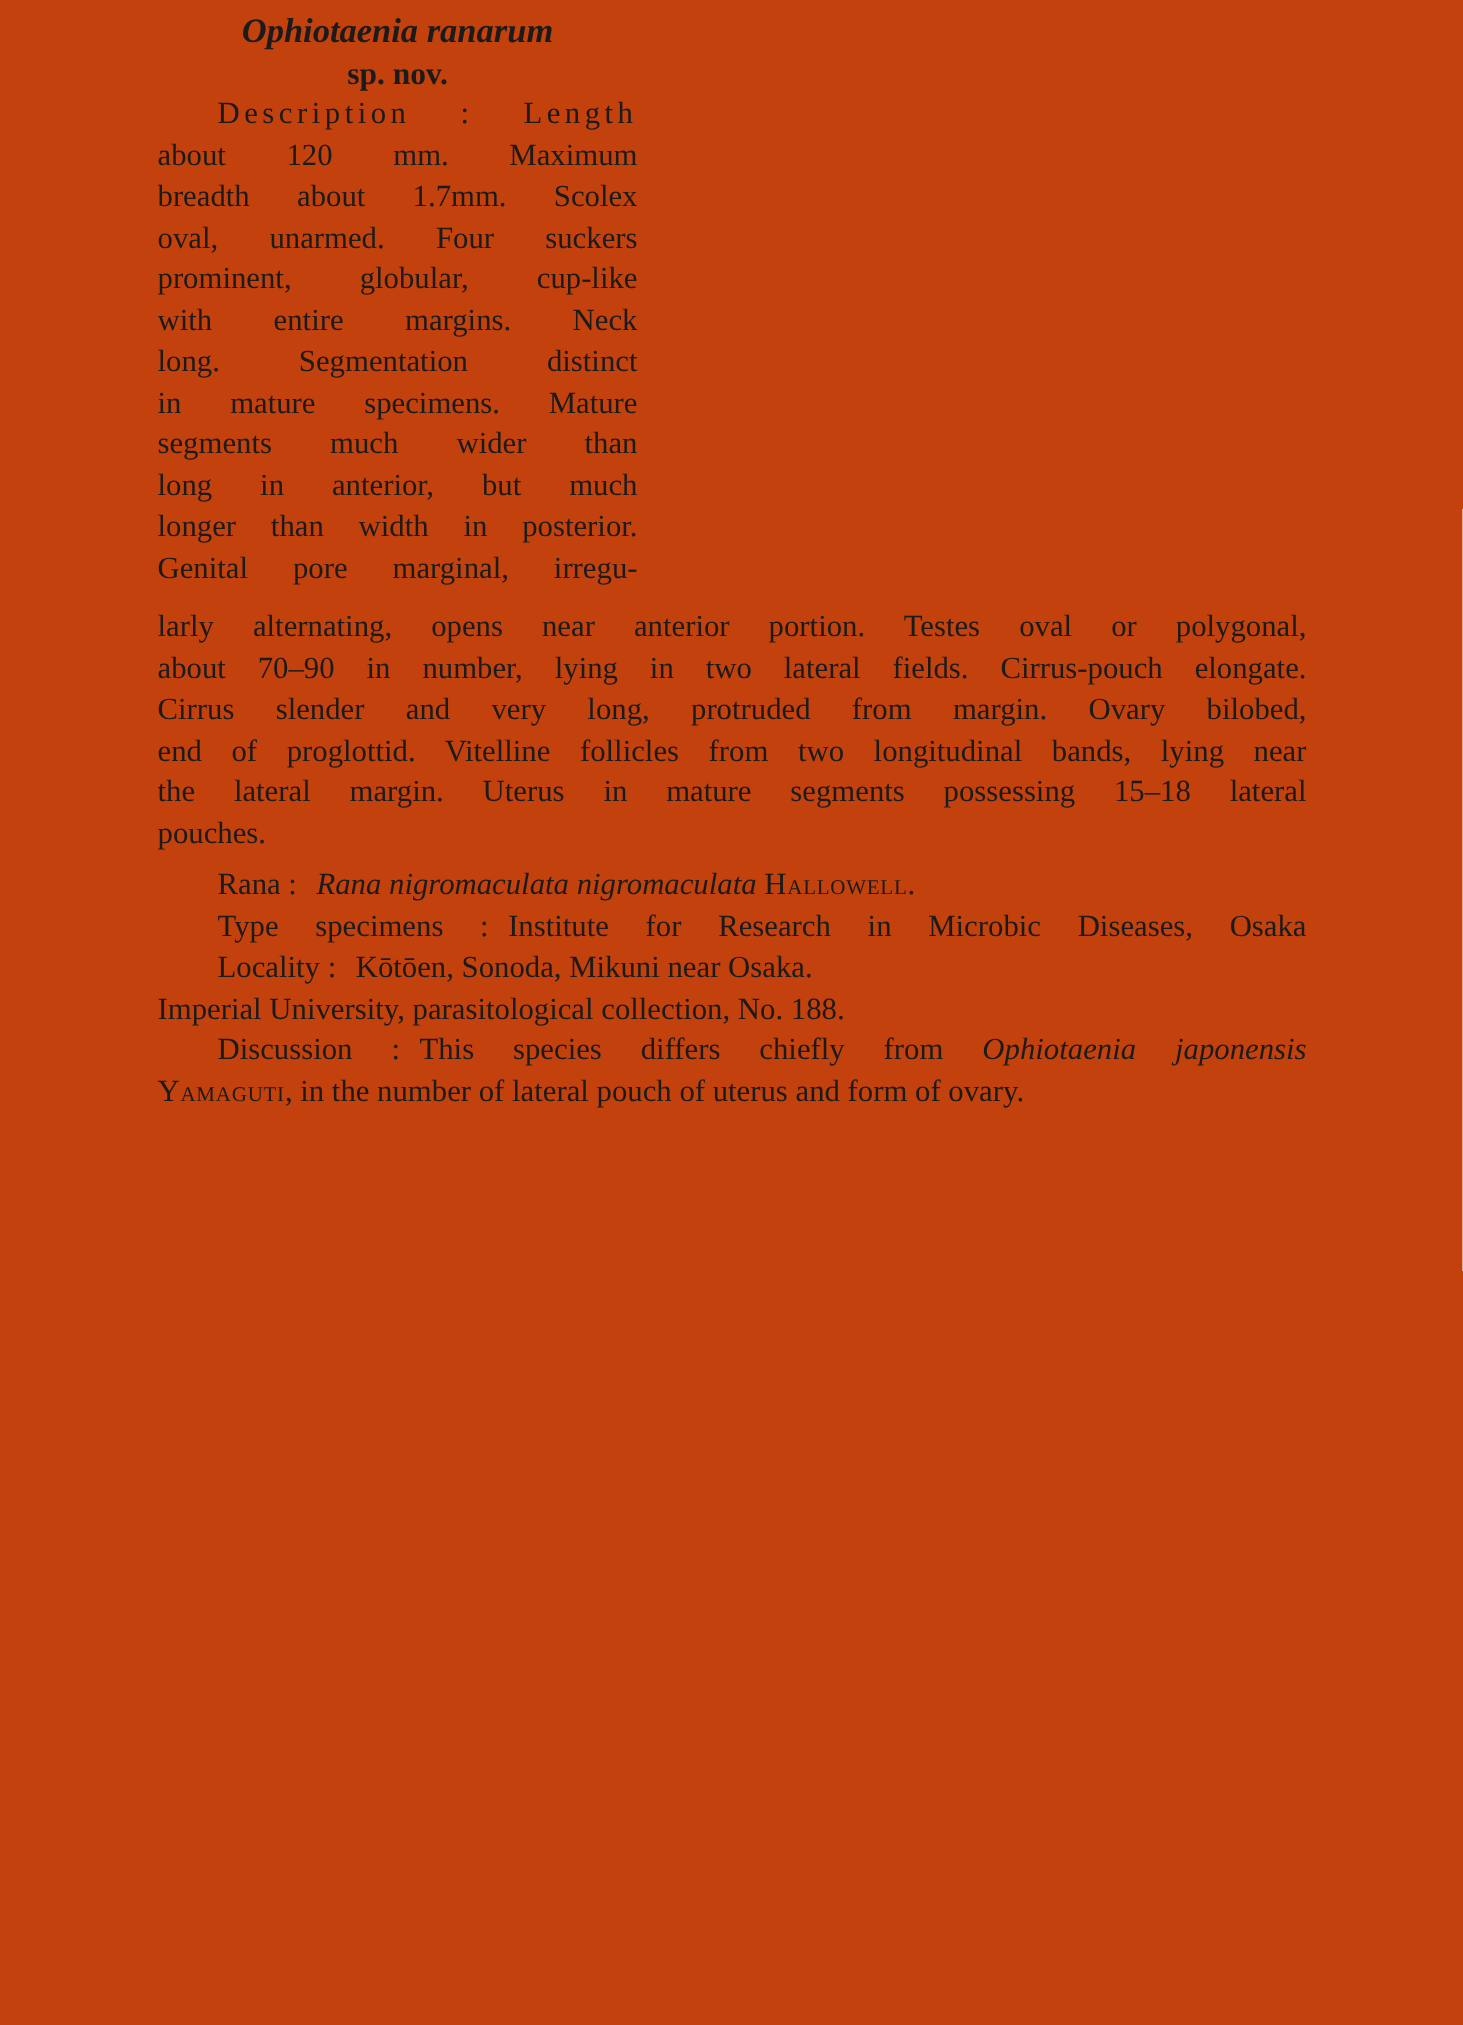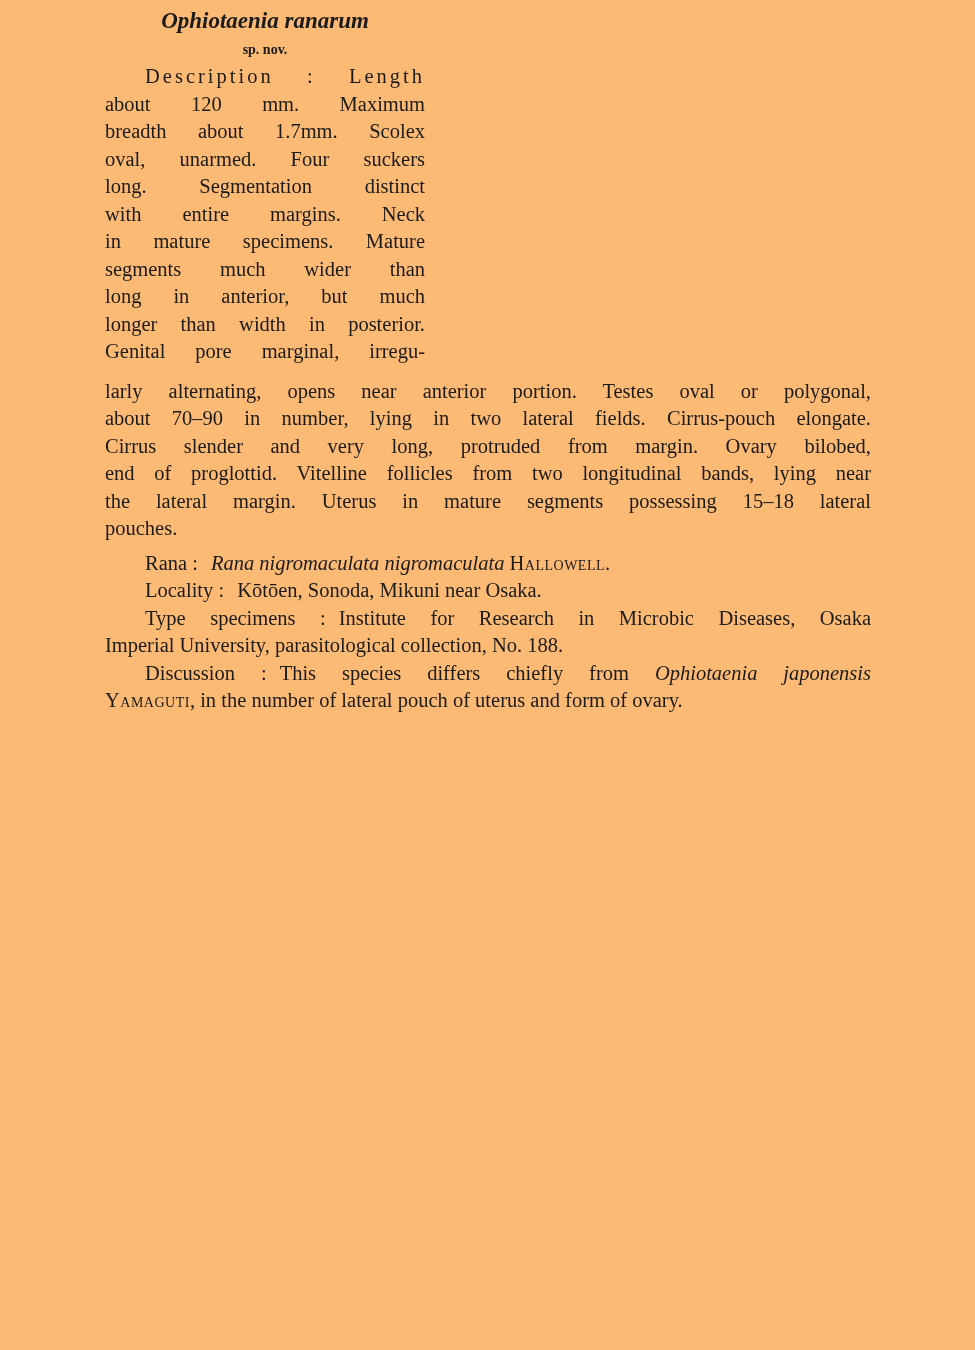--- a/index.html
+++ b/index.html
@@ -1,40 +1,40 @@
 <!DOCTYPE html>
 <html><head>
 <meta charset="utf-8">
 <style>
   html, body { margin: 0; padding: 0; background: #ffffff; }
   .page {
     position: relative;
     width: 975px;
     height: 1350px;
-    background: #fdba74;
+    background: #c2410c;
     font-family: "Liberation Serif", "DejaVu Serif", serif;
     color: #1b1b1b;
     overflow: hidden;
   }
   .content {
     position: absolute;
     left: 105px;
     top: 6px;
     width: 766px;
   }
   .narrow { width: 320px; }
   .title-species {
     font-size: 23px;
     font-weight: bold;
     font-style: italic;
     text-align: center;
     line-height: 30px;
   }
   .title-rank {
-    font-size: 14px;
+    font-size: 21px;
     font-weight: bold;
     text-align: center;
     line-height: 27px;
   }
   .line {
     font-size: 20.5px;
     line-height: 27.5px;
     text-align: justify;
     text-align-last: justify;
     height: 27.5px;
@@ -60,45 +60,46 @@
     <div class="narrow">
       <div class="title-species">Ophiotaenia ranarum</div>
       <div class="title-rank">sp. nov.</div>
     </div>
 
     <div class="narrow">
       <div class="line lsp ind">Description : Length</div>
       <div class="line">about 120 mm. Maximum</div>
       <div class="line">breadth about 1.7mm. Scolex</div>
       <div class="line">oval, unarmed. Four suckers</div>
+      <div class="line">prominent, globular, cup-like</div>
+      <div class="line">with entire margins. Neck</div>
       <div class="line">long. Segmentation distinct</div>
-      <div class="line">with entire margins. Neck</div>
       <div class="line">in mature specimens. Mature</div>
       <div class="line">segments much wider than</div>
       <div class="line">long in anterior, but much</div>
       <div class="line">longer than width in posterior.</div>
       <div class="line">Genital pore marginal, irregu-</div>
     </div>
 
     <div class="fullpar">
       <div class="line">larly alternating, opens near anterior portion. Testes oval or polygonal,</div>
       <div class="line">about 70–90 in number, lying in two lateral fields. Cirrus-pouch elongate.</div>
       <div class="line">Cirrus slender and very long, protruded from margin. Ovary bilobed,</div>
       <div class="line">end of proglottid. Vitelline follicles from two longitudinal bands, lying near</div>
       <div class="line">the lateral margin. Uterus in mature segments possessing 15–18 lateral</div>
       <div class="line noj">pouches.</div>
     </div>
 
     <div class="records">
 
       <div class="line noj ind"><span class="lbl">Rana :</span><i>Rana nigromaculata nigromaculata</i> <span class="sc">Hallowell.</span></div>
 
+      <div class="line ind"><span class="lbl">Type specimens :</span><span>Institute for Research in Microbic Diseases, Osaka</span></div>
+
       <div class="line noj ind"><span class="lbl">Locality :</span><span>Kōtōen, Sonoda, Mikuni near Osaka.</span></div>
-
-      <div class="line ind"><span class="lbl">Type specimens :</span><span>Institute for Research in Microbic Diseases, Osaka</span></div>
       <div class="line noj">Imperial University, parasitological collection, No. 188.</div>
 
       <div class="line ind"><span class="lbl">Discussion :</span><span>This species differs chiefly from</span> <i>Ophiotaenia japonensis</i></div>
       <div class="line noj"><span class="sc">Yamaguti</span><span>, in the number of lateral pouch of uterus and form of ovary.</span></div>
 
     </div>
   </div>
 </div>
 
 </body></html>

